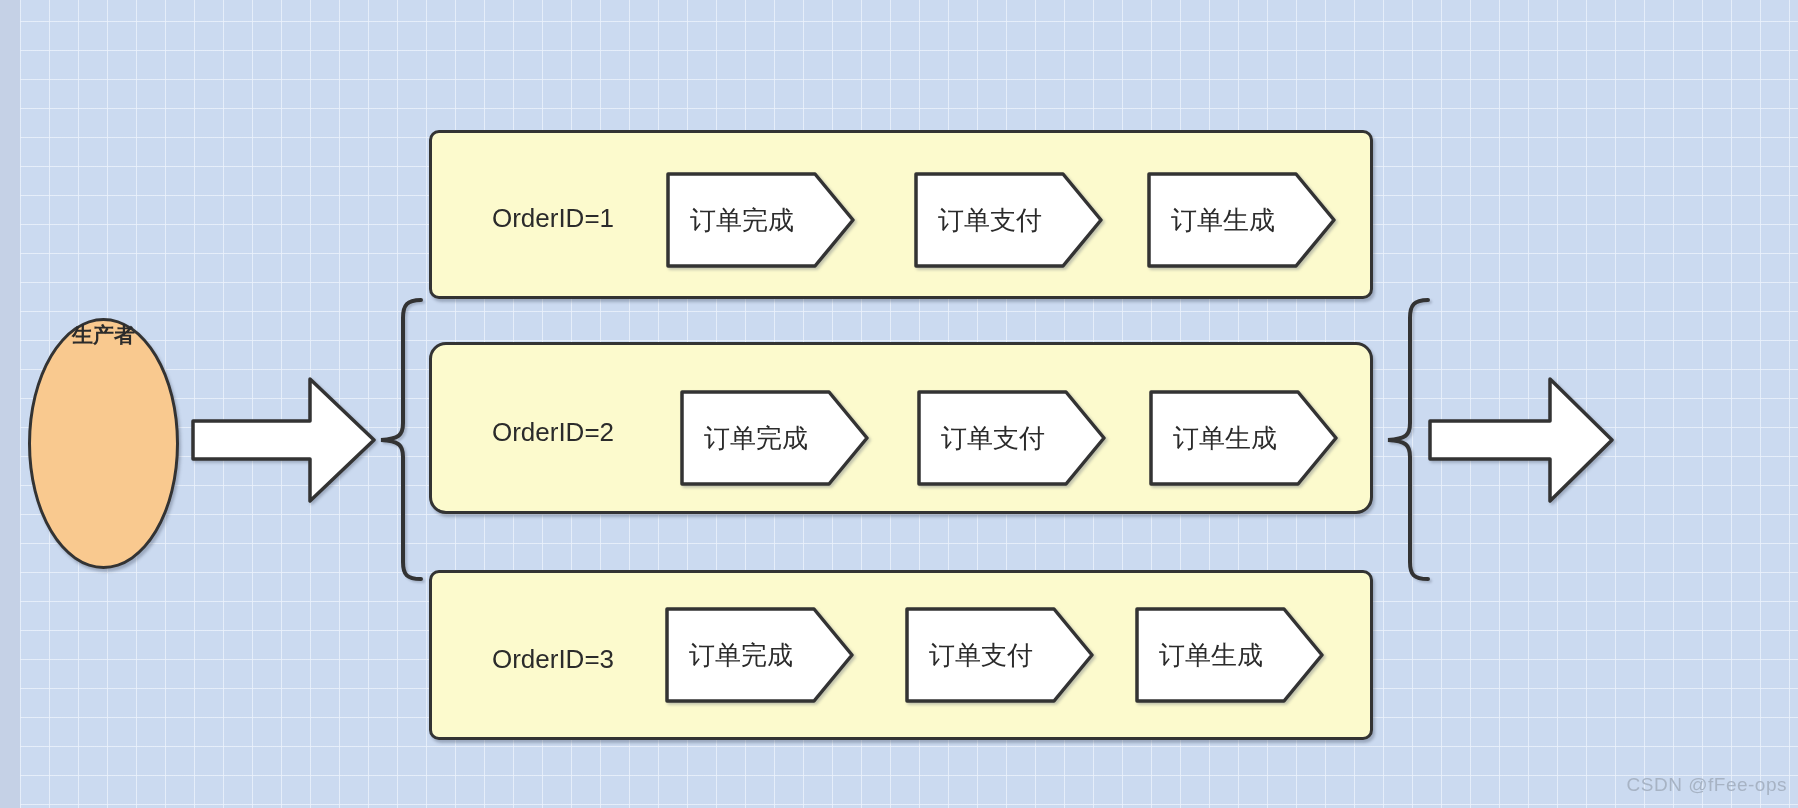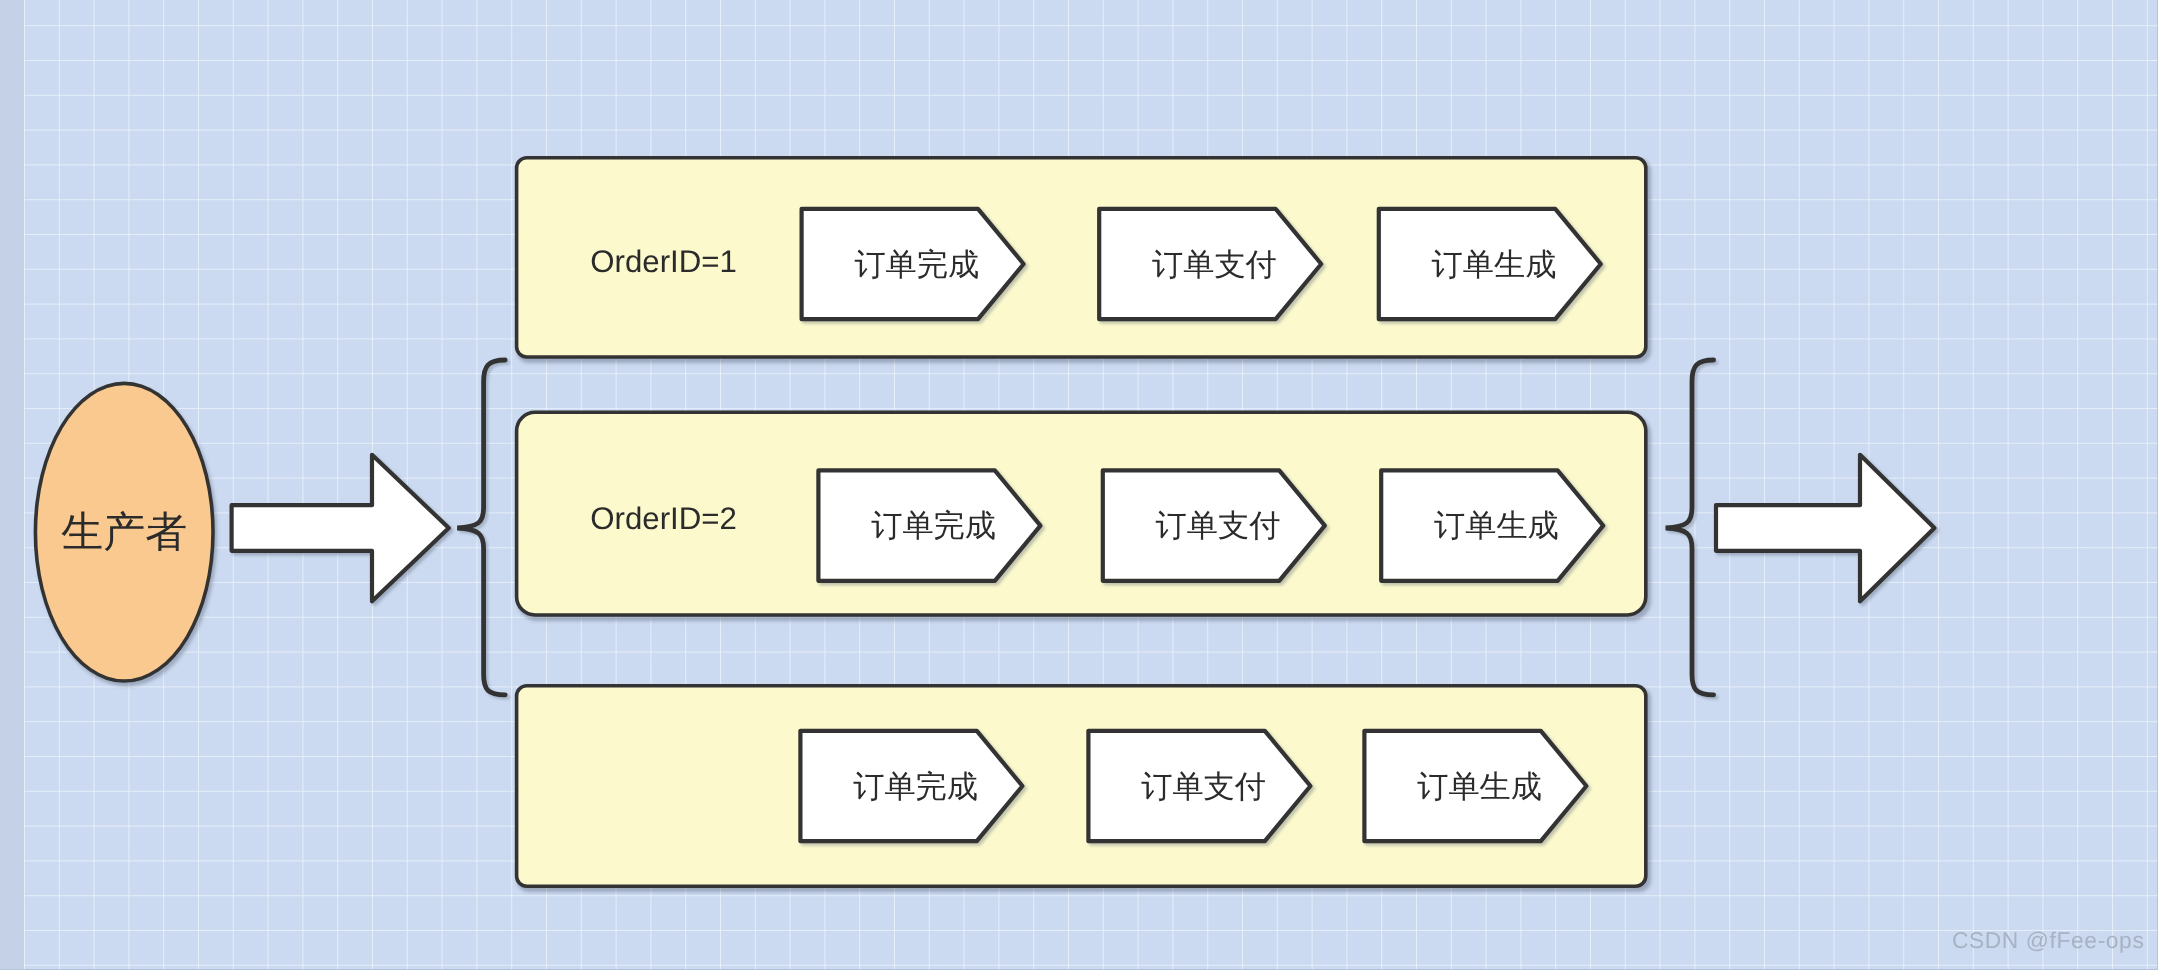--- a/index.html
+++ b/index.html
@@ -23,24 +23,24 @@
   .layer{position:absolute;left:0;top:0;width:1798px;height:808px;}
   .block-arrow{
     fill:#ffffff;stroke:#333333;stroke-width:3.5;stroke-linejoin:round;
     filter:drop-shadow(2px 2.5px 1.5px rgba(80,90,110,0.38));
   }
   .brace{
     fill:none;stroke:#333333;stroke-width:4;stroke-linecap:round;
     filter:drop-shadow(2px 2px 1px rgba(80,90,110,0.30));
   }
   .node{
-    position:absolute;display:flex;align-items:center;justify-content:center;
+    position:absolute;display:flex;justify-content:center;
     background:#f9c98f;border:3px solid #333333;border-radius:50%;
     box-shadow:2px 3px 3px rgba(80,90,110,0.38);
-    font-size:35px;font-weight:400;
+    font-size:21px;font-weight:700;
   }
   .node.producer{left:28px;top:318px;width:145px;height:245px;}
   .node.consumer{left:1624px;top:329px;width:137px;height:219px;}
   .queue{
     position:absolute;left:429px;width:944px;
     background:#fcfacd;border:3px solid #333333;border-radius:10px;
     box-shadow:2px 3px 3px rgba(80,90,110,0.38);
     box-sizing:border-box;
   }
   .queue-label{
@@ -51,21 +51,21 @@
   .stage{position:absolute;width:190px;height:96px;}
   .stage svg{
     position:absolute;left:0;top:0;width:190px;height:96px;
     overflow:visible;
     filter:drop-shadow(2px 2px 1.5px rgba(80,90,110,0.35));
   }
   .stage svg path{fill:#ffffff;stroke:#333333;stroke-width:3.5;stroke-linejoin:round;}
   .stage-label{
     position:absolute;left:0;top:0;width:152px;height:96px;
     display:flex;align-items:center;justify-content:center;
-    font-size:26px;font-weight:500;margin-left:22px;
+    font-size:26px;font-weight:500;
   }
   .watermark{
     position:absolute;right:11px;bottom:12px;
     font-size:19px;color:#a7b3c4;letter-spacing:0.5px;margin-left:32px;
   }
 </style>
 </head>
 <body>
 
 <div class="canvas">
@@ -124,20 +124,21 @@
     </div>
     <div class="stage" style="left:717px;top:45px;">
       <svg viewBox="0 0 190 96">
           <path d="M2 2 L149 2 L187 48 L149 94 L2 94 Z"></path>
         </svg>
       <span class="stage-label">订单生成</span>
     </div>
   </div>
 
   <div class="queue" style="top:570px;height:170px;">
+    <span class="queue-label">OrderID=3</span>
     <div class="stage" style="left:233px;top:34px;">
       <svg viewBox="0 0 190 96">
           <path d="M2 2 L149 2 L187 48 L149 94 L2 94 Z"></path>
         </svg>
       <span class="stage-label">订单完成</span>
     </div>
     <div class="stage" style="left:473px;top:34px;">
       <svg viewBox="0 0 190 96">
           <path d="M2 2 L149 2 L187 48 L149 94 L2 94 Z"></path>
         </svg>

